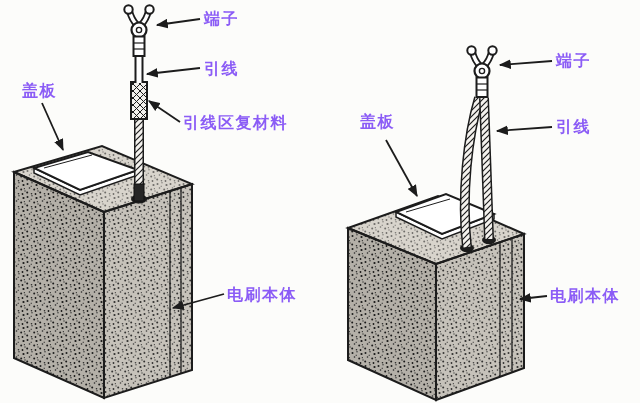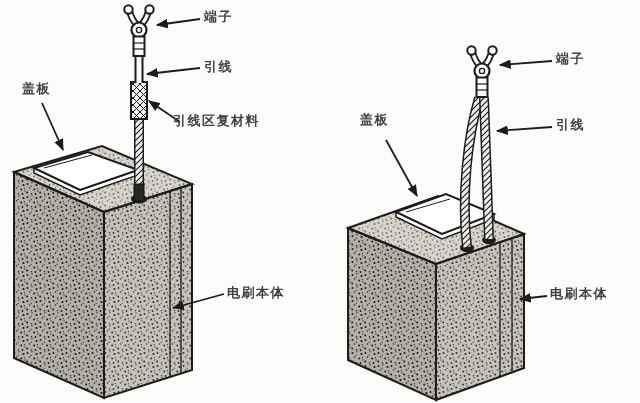--- a/index.html
+++ b/index.html
@@ -6,23 +6,23 @@
   html,body { background:#ffffff; font-family:"Liberation Sans", sans-serif; }
   .figure {
     position:relative;
     width:640px; height:403px;
     background:#fcfcfa;
     overflow:hidden;
   }
   .figure svg { position:absolute; left:0; top:0; }
   .diagram-label {
     position:absolute;
-    font-size:13px;
+    font-size:16px;
     font-weight:700;
-    color:#404040;
+    color:#8b5cf6;
     letter-spacing:1.5px;
     white-space:nowrap;
     line-height:1.1;
   }
 </style>
 </head>
 <body>
 
 <div class="figure">
 
@@ -157,21 +157,21 @@
       <line x1="224" y1="294" x2="173" y2="308" marker-end="url(#arrow)"></line>
       <line x1="552" y1="61" x2="500" y2="65" marker-end="url(#arrow)"></line>
       <line x1="552" y1="127" x2="497" y2="131" marker-end="url(#arrow)"></line>
       <line x1="386" y1="140" x2="417" y2="196" marker-end="url(#arrow)"></line>
       <line x1="547" y1="296" x2="520" y2="299" marker-end="url(#arrow)"></line>
     </g>
   </svg>
 
   <div class="diagram-label" style="left:204px;top:10px">端子</div>
   <div class="diagram-label" style="left:204px;top:60px">引线</div>
-  <div class="diagram-label" style="left:173px;top:114px">引线区复材料</div>
+  <div class="diagram-label" style="left:183px;top:114px">引线区复材料</div>
   <div class="diagram-label" style="left:22px;top:82px">盖板</div>
   <div class="diagram-label" style="left:227px;top:286px">电刷本体</div>
 
   <div class="diagram-label" style="left:556px;top:52px">端子</div>
   <div class="diagram-label" style="left:556px;top:118px">引线</div>
   <div class="diagram-label" style="left:360px;top:113px">盖板</div>
   <div class="diagram-label" style="left:550px;top:287px">电刷本体</div>
 
 </div>
 

